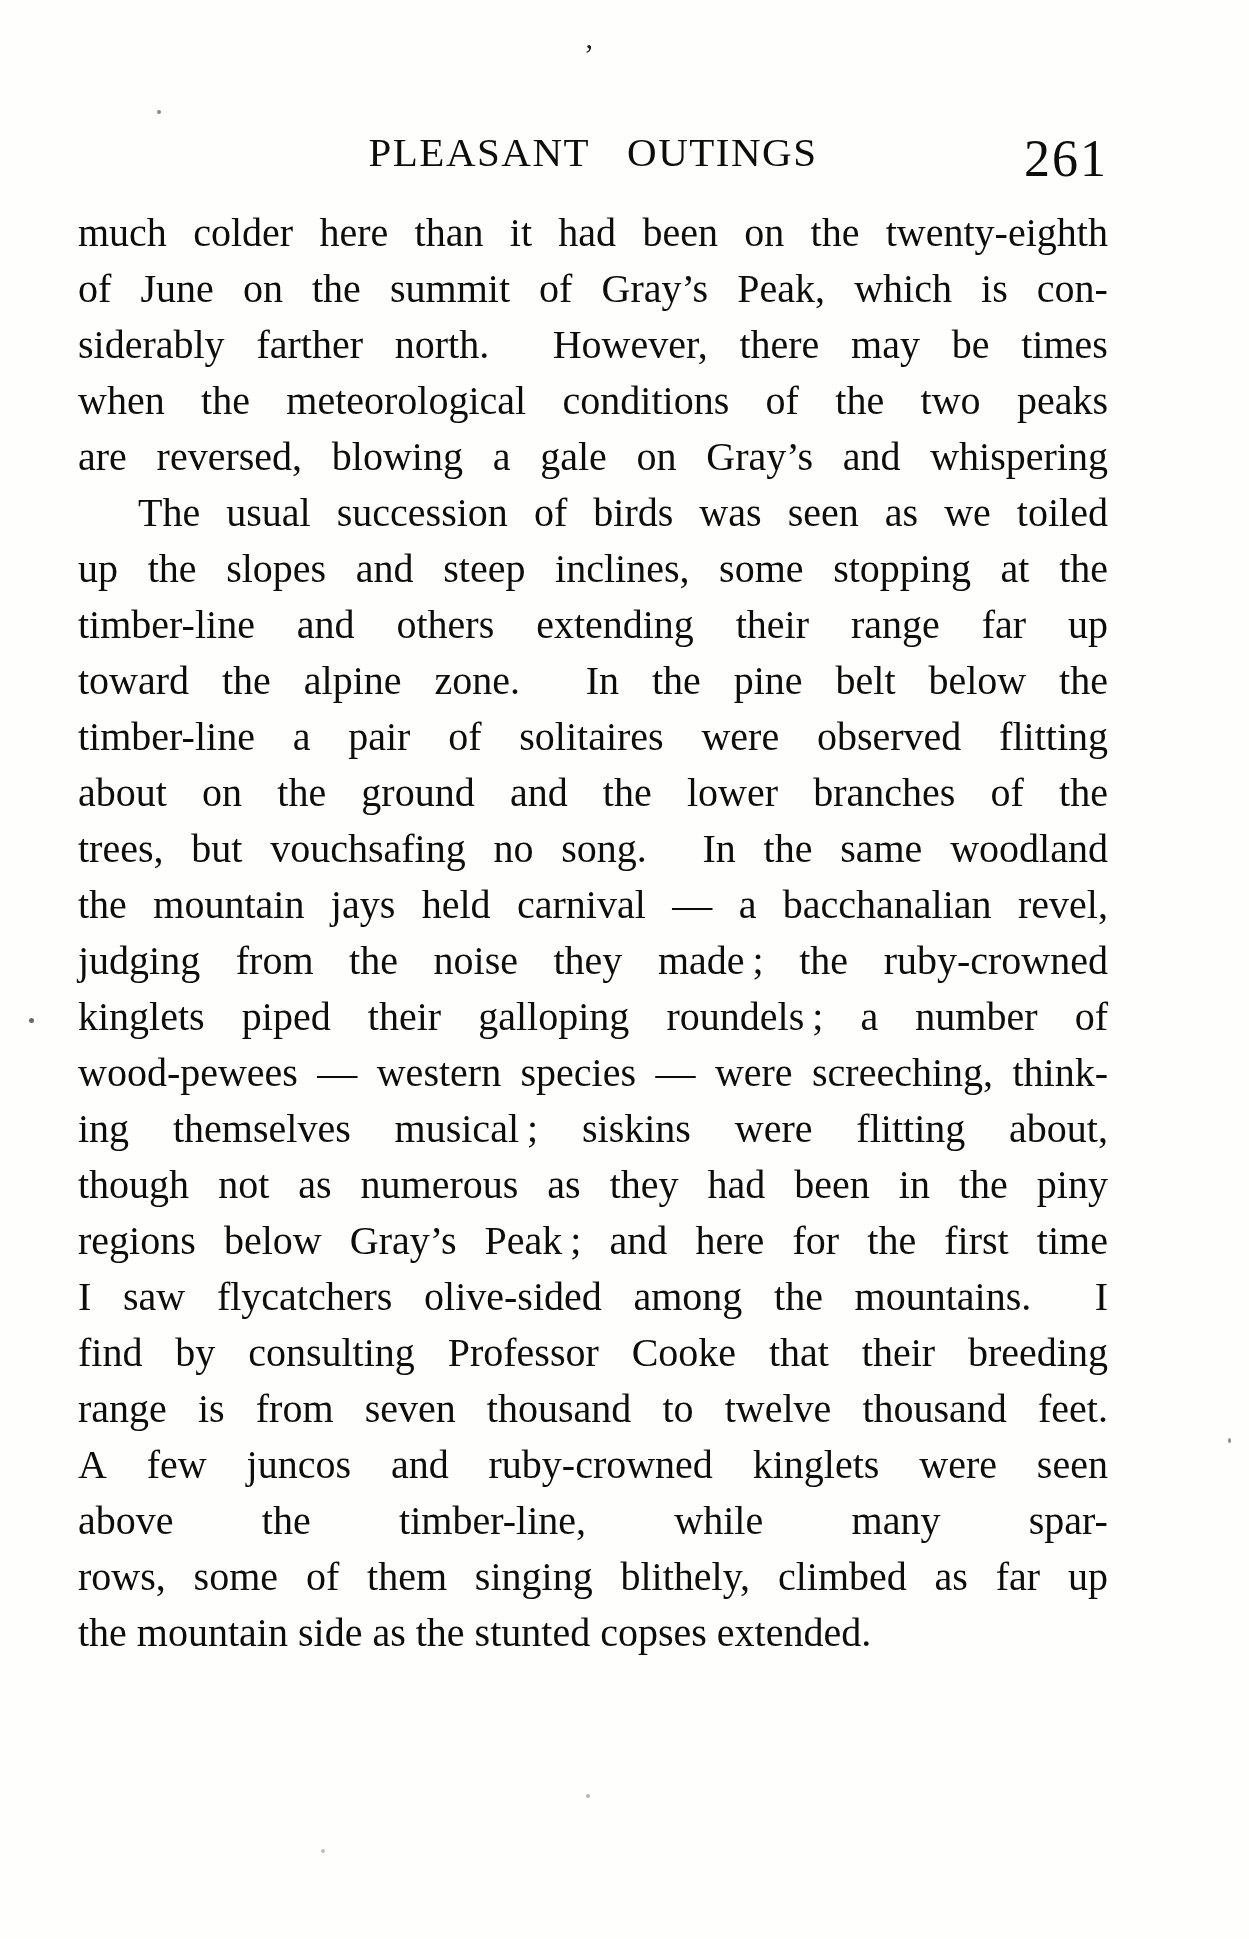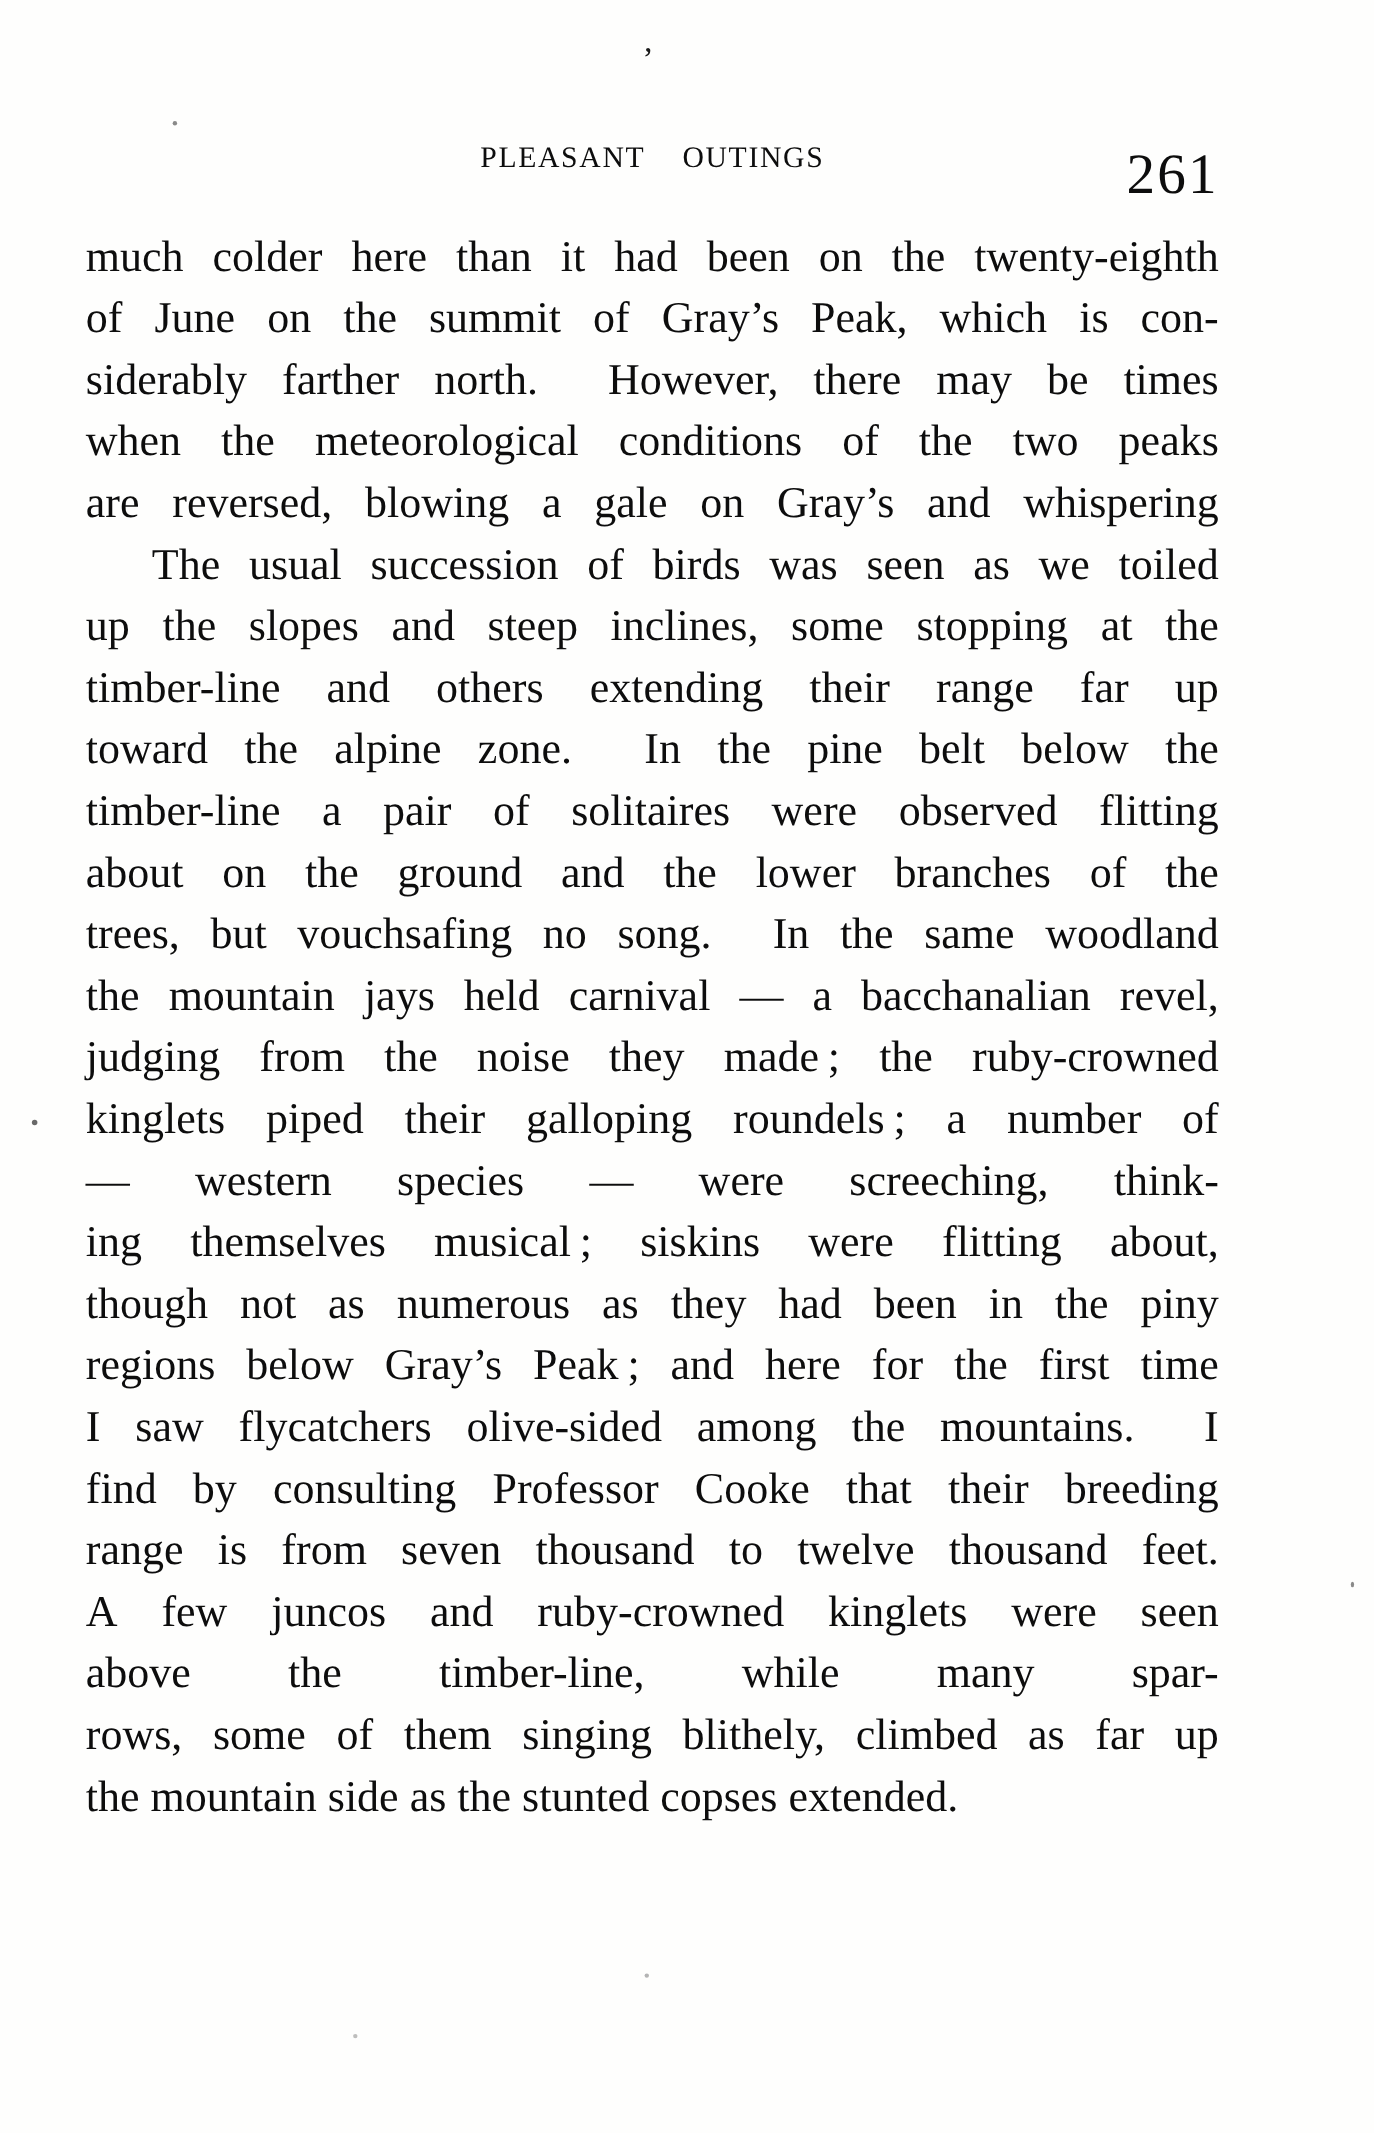--- a/index.html
+++ b/index.html
@@ -22,21 +22,21 @@
     left: 78px;
     top: 128px;
     width: 1030px;
     height: 52px;
   }
   .head-title {
     position: absolute;
     left: 0;
     right: 0;
     text-align: center;
-    font-size: 27px;
+    font-size: 41px;
     letter-spacing: 1.5px;
     word-spacing: 26px;
     white-space: nowrap;
   }
   .folio {
     position: absolute;
     right: 0;
     top: 1px;
     font-size: 52px;
     letter-spacing: 2px;
@@ -105,21 +105,21 @@
       <div class="line indent"><span>The</span><span>usual</span><span>succession</span><span>of</span><span>birds</span><span>was</span><span>seen</span><span>as</span><span>we</span><span>toiled</span></div>
       <div class="line"><span>up</span><span>the</span><span>slopes</span><span>and</span><span>steep</span><span>inclines,</span><span>some</span><span>stopping</span><span>at</span><span>the</span></div>
       <div class="line"><span>timber-line</span><span>and</span><span>others</span><span>extending</span><span>their</span><span>range</span><span>far</span><span>up</span></div>
       <div class="line"><span>toward</span><span>the</span><span>alpine</span><span>zone.</span><span></span><span>In</span><span>the</span><span>pine</span><span>belt</span><span>below</span><span>the</span></div>
       <div class="line"><span>timber-line</span><span>a</span><span>pair</span><span>of</span><span>solitaires</span><span>were</span><span>observed</span><span>flitting</span></div>
       <div class="line"><span>about</span><span>on</span><span>the</span><span>ground</span><span>and</span><span>the</span><span>lower</span><span>branches</span><span>of</span><span>the</span></div>
       <div class="line"><span>trees,</span><span>but</span><span>vouchsafing</span><span>no</span><span>song.</span><span></span><span>In</span><span>the</span><span>same</span><span>woodland</span></div>
       <div class="line"><span>the</span><span>mountain</span><span>jays</span><span>held</span><span>carnival</span><span>—</span><span>a</span><span>bacchanalian</span><span>revel,</span></div>
       <div class="line"><span>judging</span><span>from</span><span>the</span><span>noise</span><span>they</span><span>made ;</span><span>the</span><span>ruby-crowned</span></div>
       <div class="line"><span>kinglets</span><span>piped</span><span>their</span><span>galloping</span><span>roundels ;</span><span>a</span><span>number</span><span>of</span></div>
-      <div class="line"><span>—</span><span>western</span><span>species</span><span>—</span><span>were</span><span>screeching,</span><span>think-</span></div>
+      <div class="line"><span>wood-pewees</span><span>—</span><span>western</span><span>species</span><span>—</span><span>were</span><span>screeching,</span><span>think-</span></div>
       <div class="line"><span>ing</span><span>themselves</span><span>musical ;</span><span>siskins</span><span>were</span><span>flitting</span><span>about,</span></div>
       <div class="line"><span>though</span><span>not</span><span>as</span><span>numerous</span><span>as</span><span>they</span><span>had</span><span>been</span><span>in</span><span>the</span><span>piny</span></div>
       <div class="line"><span>regions</span><span>below</span><span>Gray’s</span><span>Peak ;</span><span>and</span><span>here</span><span>for</span><span>the</span><span>first</span><span>time</span></div>
       <div class="line"><span>I</span><span>saw</span><span>flycatchers</span><span>olive-sided</span><span>among</span><span>the</span><span>mountains.</span><span></span><span>I</span></div>
       <div class="line"><span>find</span><span>by</span><span>consulting</span><span>Professor</span><span>Cooke</span><span>that</span><span>their</span><span>breeding</span></div>
       <div class="line"><span>range</span><span>is</span><span>from</span><span>seven</span><span>thousand</span><span>to</span><span>twelve</span><span>thousand</span><span>feet.</span></div>
       <div class="line"><span>A</span><span>few</span><span>juncos</span><span>and</span><span>ruby-crowned</span><span>kinglets</span><span>were</span><span>seen</span></div>
       <div class="line"><span>above</span><span>the</span><span>timber-line,</span><span>while</span><span>many</span><span>spar-</span></div>
       <div class="line"><span>rows,</span><span>some</span><span>of</span><span>them</span><span>singing</span><span>blithely,</span><span>climbed</span><span>as</span><span>far</span><span>up</span></div>
       <div class="line end">the mountain side as the stunted copses extended.</div>

